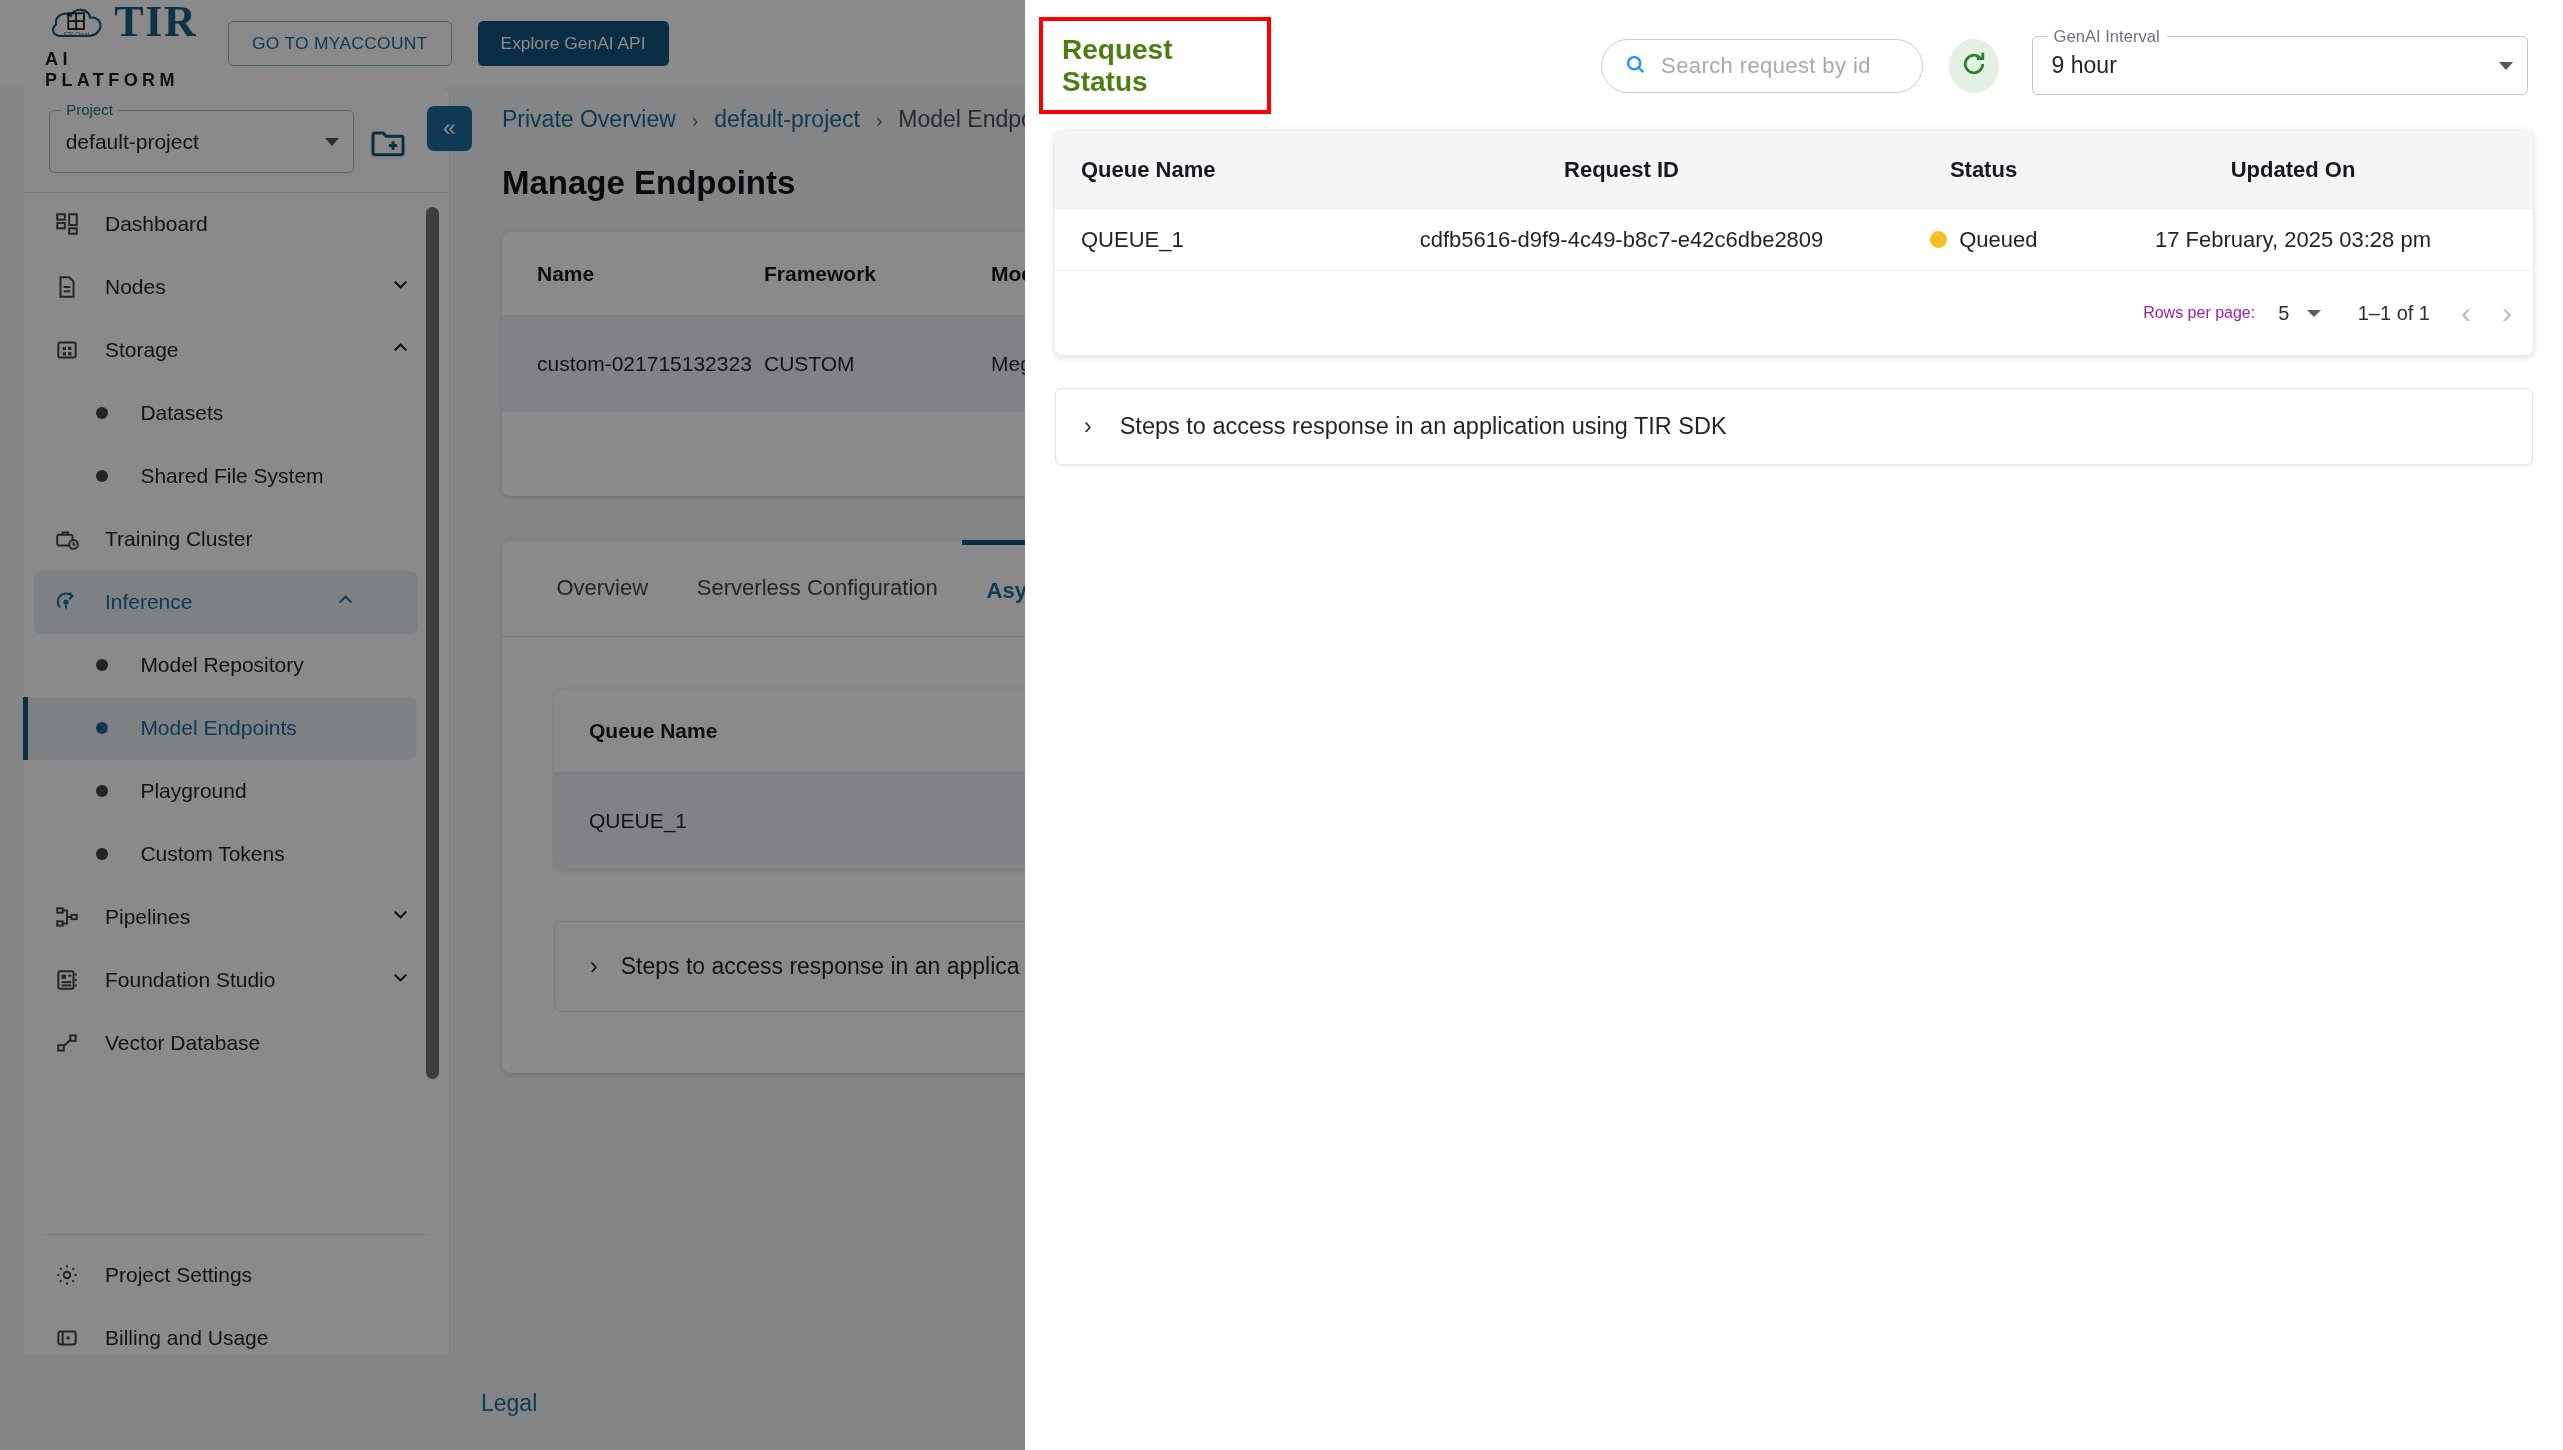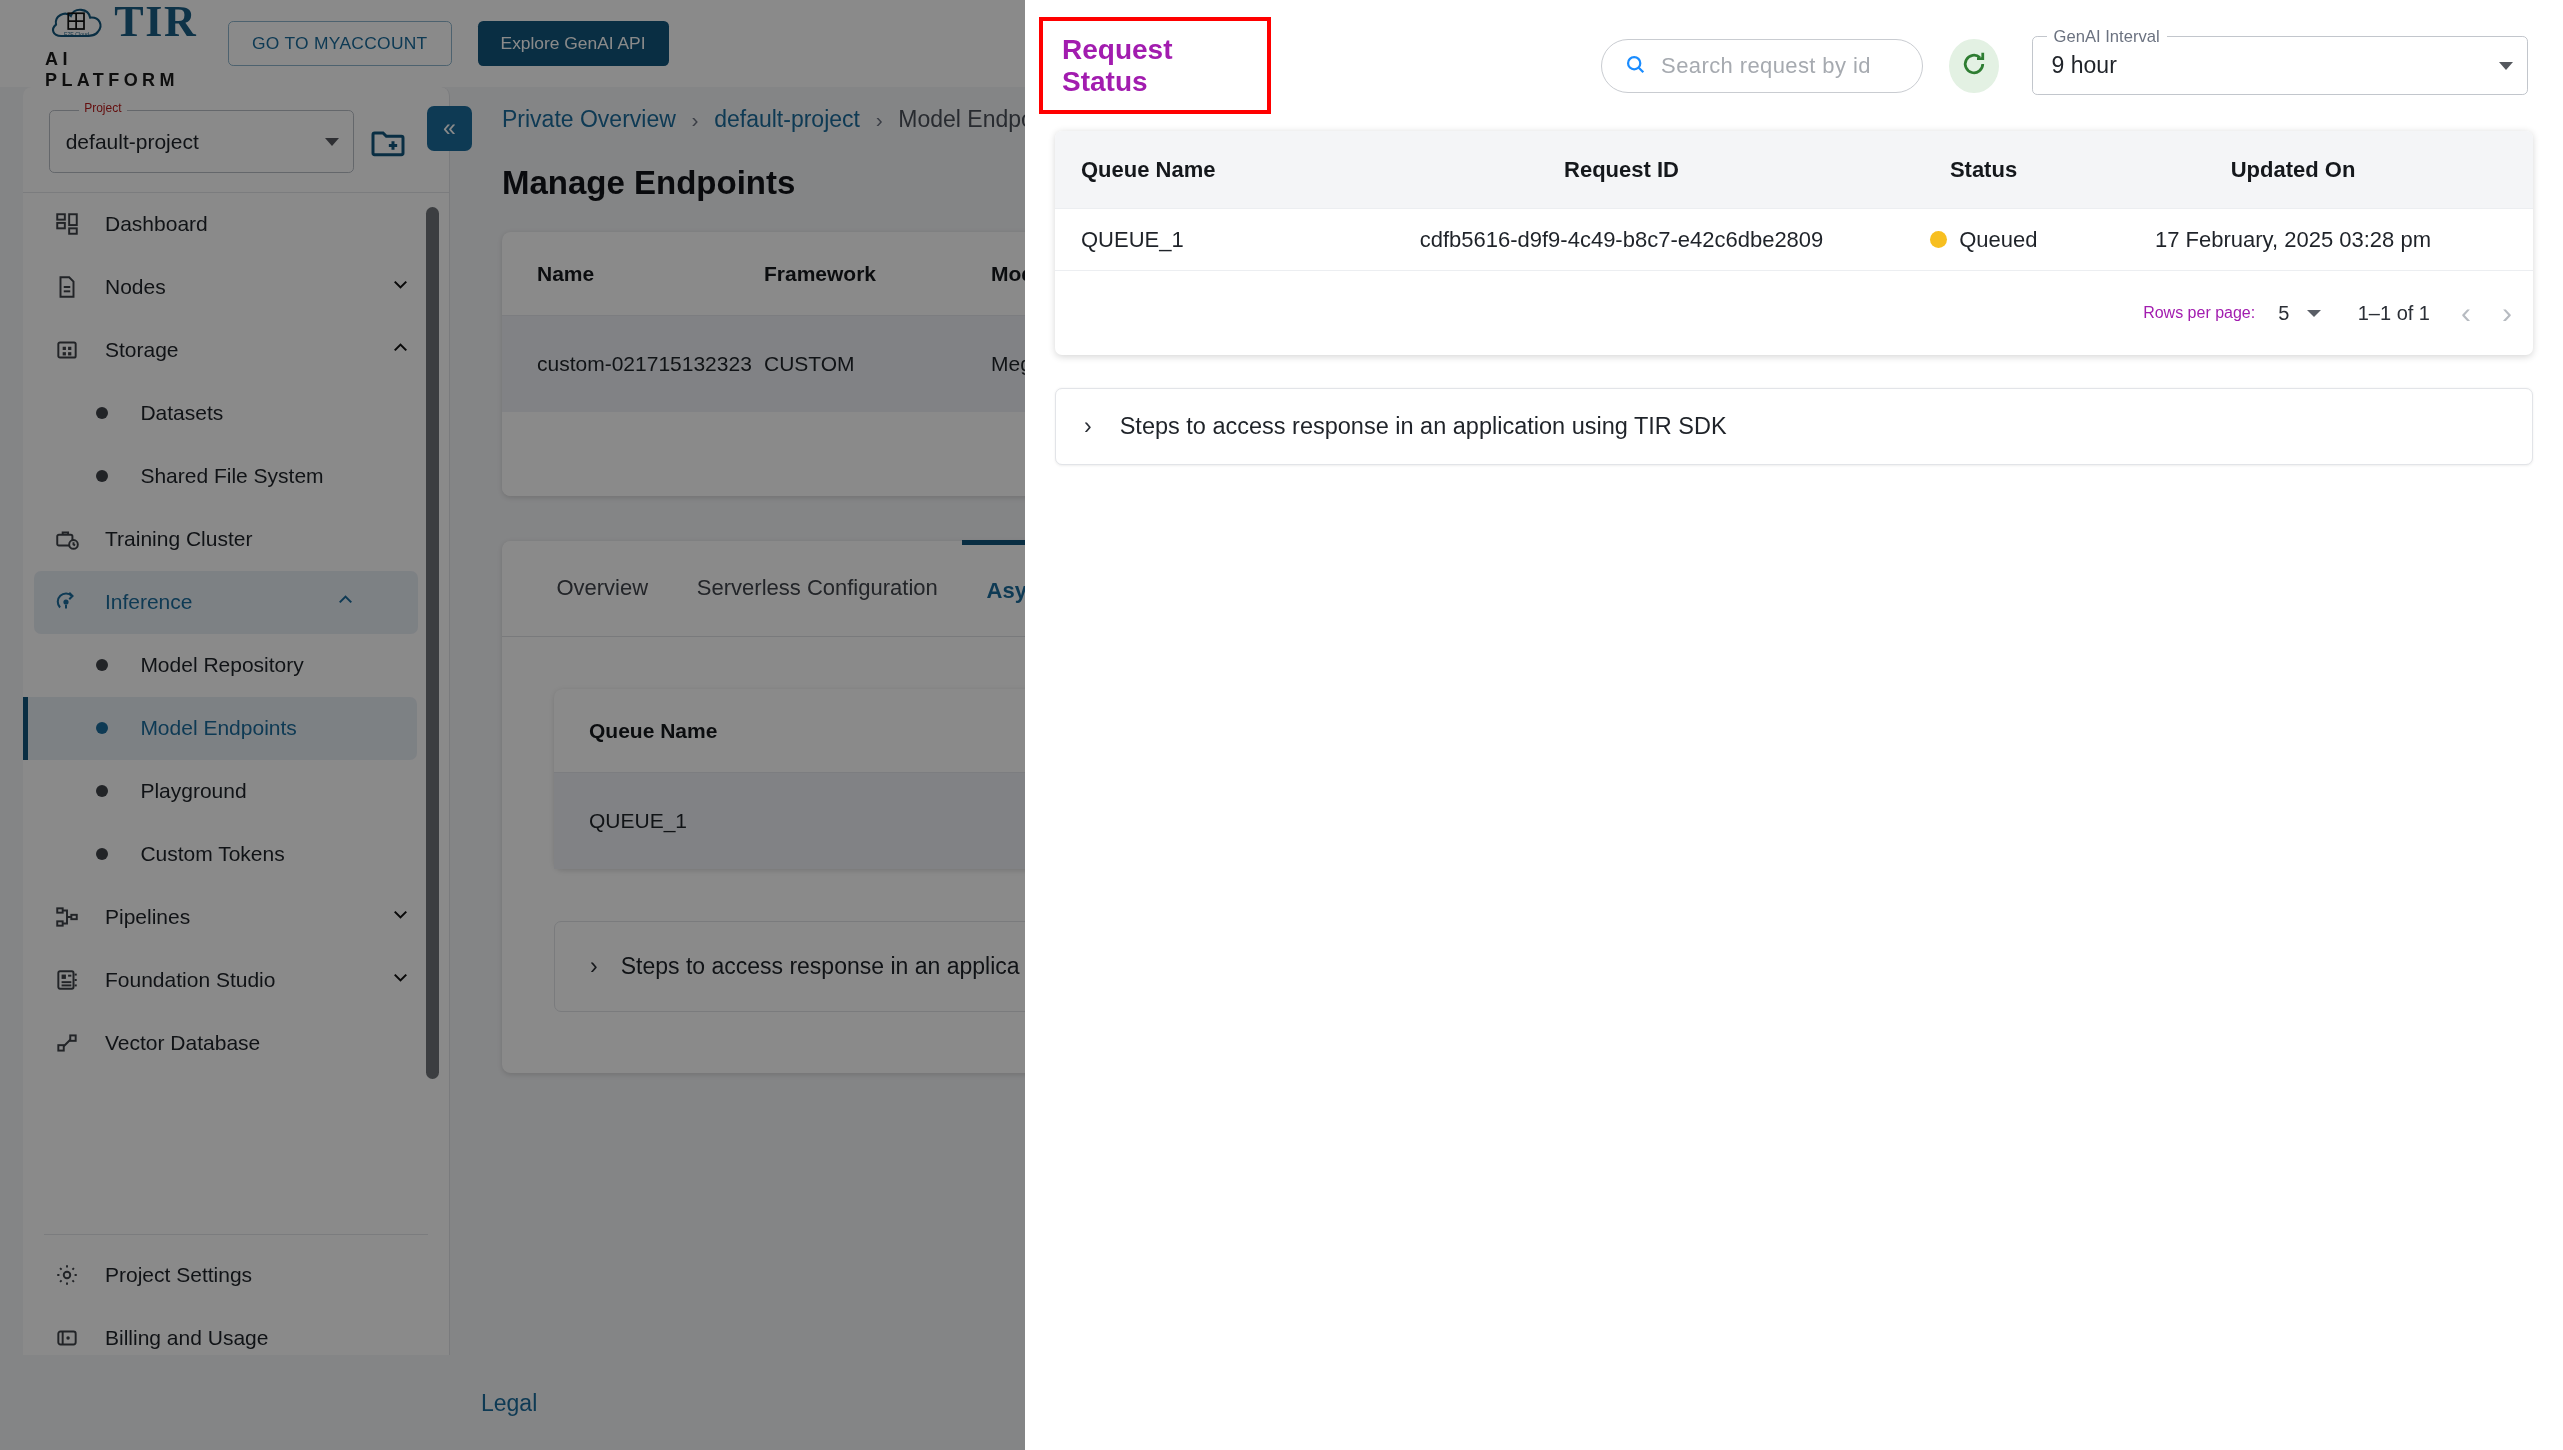--- a/index.html
+++ b/index.html
@@ -51,22 +51,22 @@
     overflow: hidden;
   }
   .project-block { padding: 23px 26px 19px 26px; }
   .proj-row { display: flex; align-items: flex-end; gap: 14px; }
   .outlined-field {
     position: relative; width: 305px; height: 63px;
     border: 0.9px solid #b9bec6; border-radius: 5.2px;
     display: flex; align-items: center; padding: 0 15.7px;
   }
   .outlined-field .legend {
-    position: absolute; top: -9.6px; left: 29px; background: #fff; padding: 0 5.2px;
-    font-size: 12px; color: #b91c1c;
+    position: absolute; top: -9.6px; left: 11px; background: #fff; padding: 0 5.2px;
+    font-size: 15px; color: #0f766e;
   }
   .outlined-field .value { font-size: 21px; color: #1f2329; }
   .caret {
     position: absolute; right: 14px; top: 50%; transform: translateY(-50%);
     width: 0; height: 0; border-left: 7.8px solid transparent; border-right: 7.8px solid transparent;
     border-top: 8.7px solid #55585e;
   }
   .folder-btn { width: 40px; height: 40px; margin-bottom: 10.5px; }
 
   .nav-divider { height: 0.9px; background: #e3e5e9; margin: 0 0 0 0; }
@@ -151,21 +151,21 @@
   
   #drawer {
     position: absolute; left: 1025px; top: 0; width: 1538px; height: 1451px;
     background: #ffffff;
   }
   .drawer-head {
     display: flex; align-items: center; height: 131px; padding: 0 35px 0 0;
   }
   .title-box {
     margin-left: 14px; border: 4.4px solid #ff0000; background: #fff;
-    padding: 12.2px 19px; font-size: 28px; font-weight: 700; color: #a21caf;
+    padding: 12.2px 19px; font-size: 28px; font-weight: 700; color: #4d7c0f;
   }
   .search-box {
     width: 350px; height: 54px; border: 0.9px solid #c9ccd1; border-radius: 28px;
     display: flex; align-items: center; gap: 14px; padding: 0 21px;
     margin-left: 330px;
   }
   .search-box .ph { font-size: 22px; color: #a6aab0; letter-spacing: 0.4px;}
   .refresh-btn {
     width: 54px; height: 54px; border-radius: 50%; background: #e3f1e3;
     display: flex; align-items: center; justify-content: center; margin-left: 26px;

